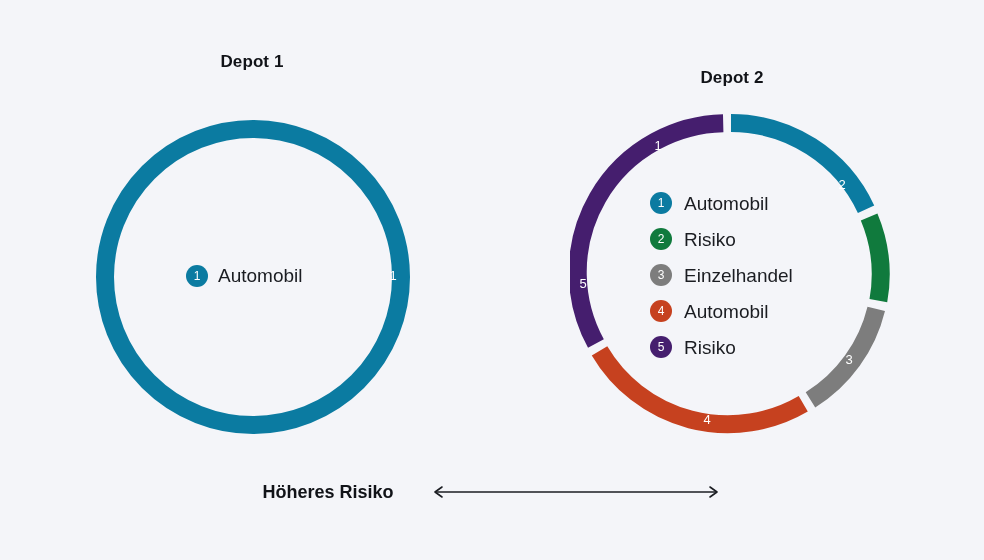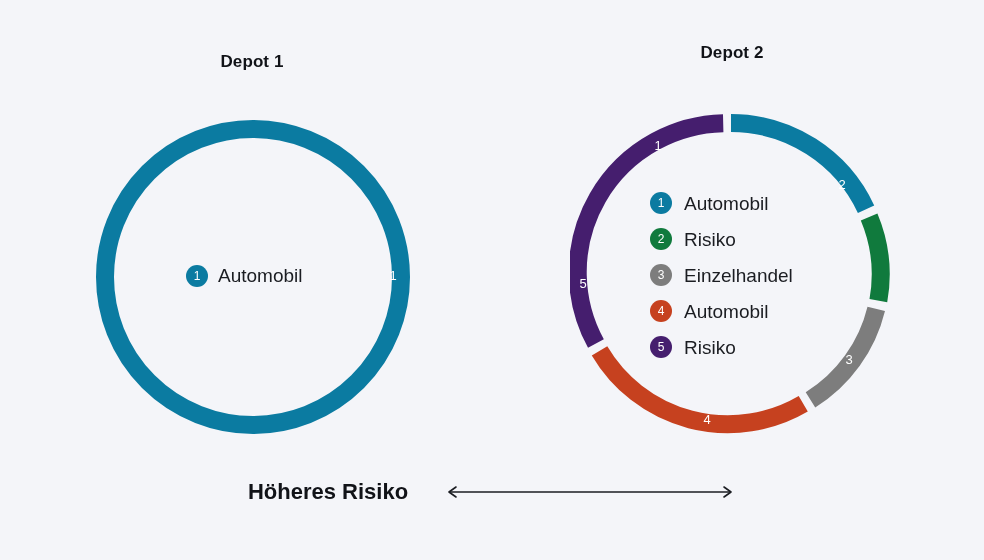--- a/index.html
+++ b/index.html
@@ -25,21 +25,21 @@
   .panel-title {
     position: absolute;
     font-size: 17px;
     font-weight: bold;
     color: #111318;
     letter-spacing: 0.1px;
     text-align: center;
     width: 320px;
   }
   #title-depot-1 { left: 92px;  top: 52px; }
-  #title-depot-2 { left: 572px; top: 43px; }
+  #title-depot-2 { left: 572px; top: 68px; }
 
   
   .donut-wrap {
     position: absolute;
   }
   #donut-1-wrap { left: 90px;  top: 110px; width: 326px; height: 330px; }
   #donut-2-wrap { left: 570px; top: 105px; width: 326px; height: 340px; }
   .donut-svg { display: block; }
 
   .arc-number {
@@ -115,21 +115,21 @@
     left: 0;
     top: 478px;
     width: 984px;
     height: 28px;
     display: flex;
     align-items: center;
     justify-content: center;
     gap: 36px;
   }
   .risk-label {
-    font-size: 22px;
+    font-size: 18px;
     font-weight: bold;
     color: #111318;
     white-space: nowrap;
   }
   #risk-arrow { display: block; }
 </style>
 </head>
 <body>
 
 <div class="stage">

